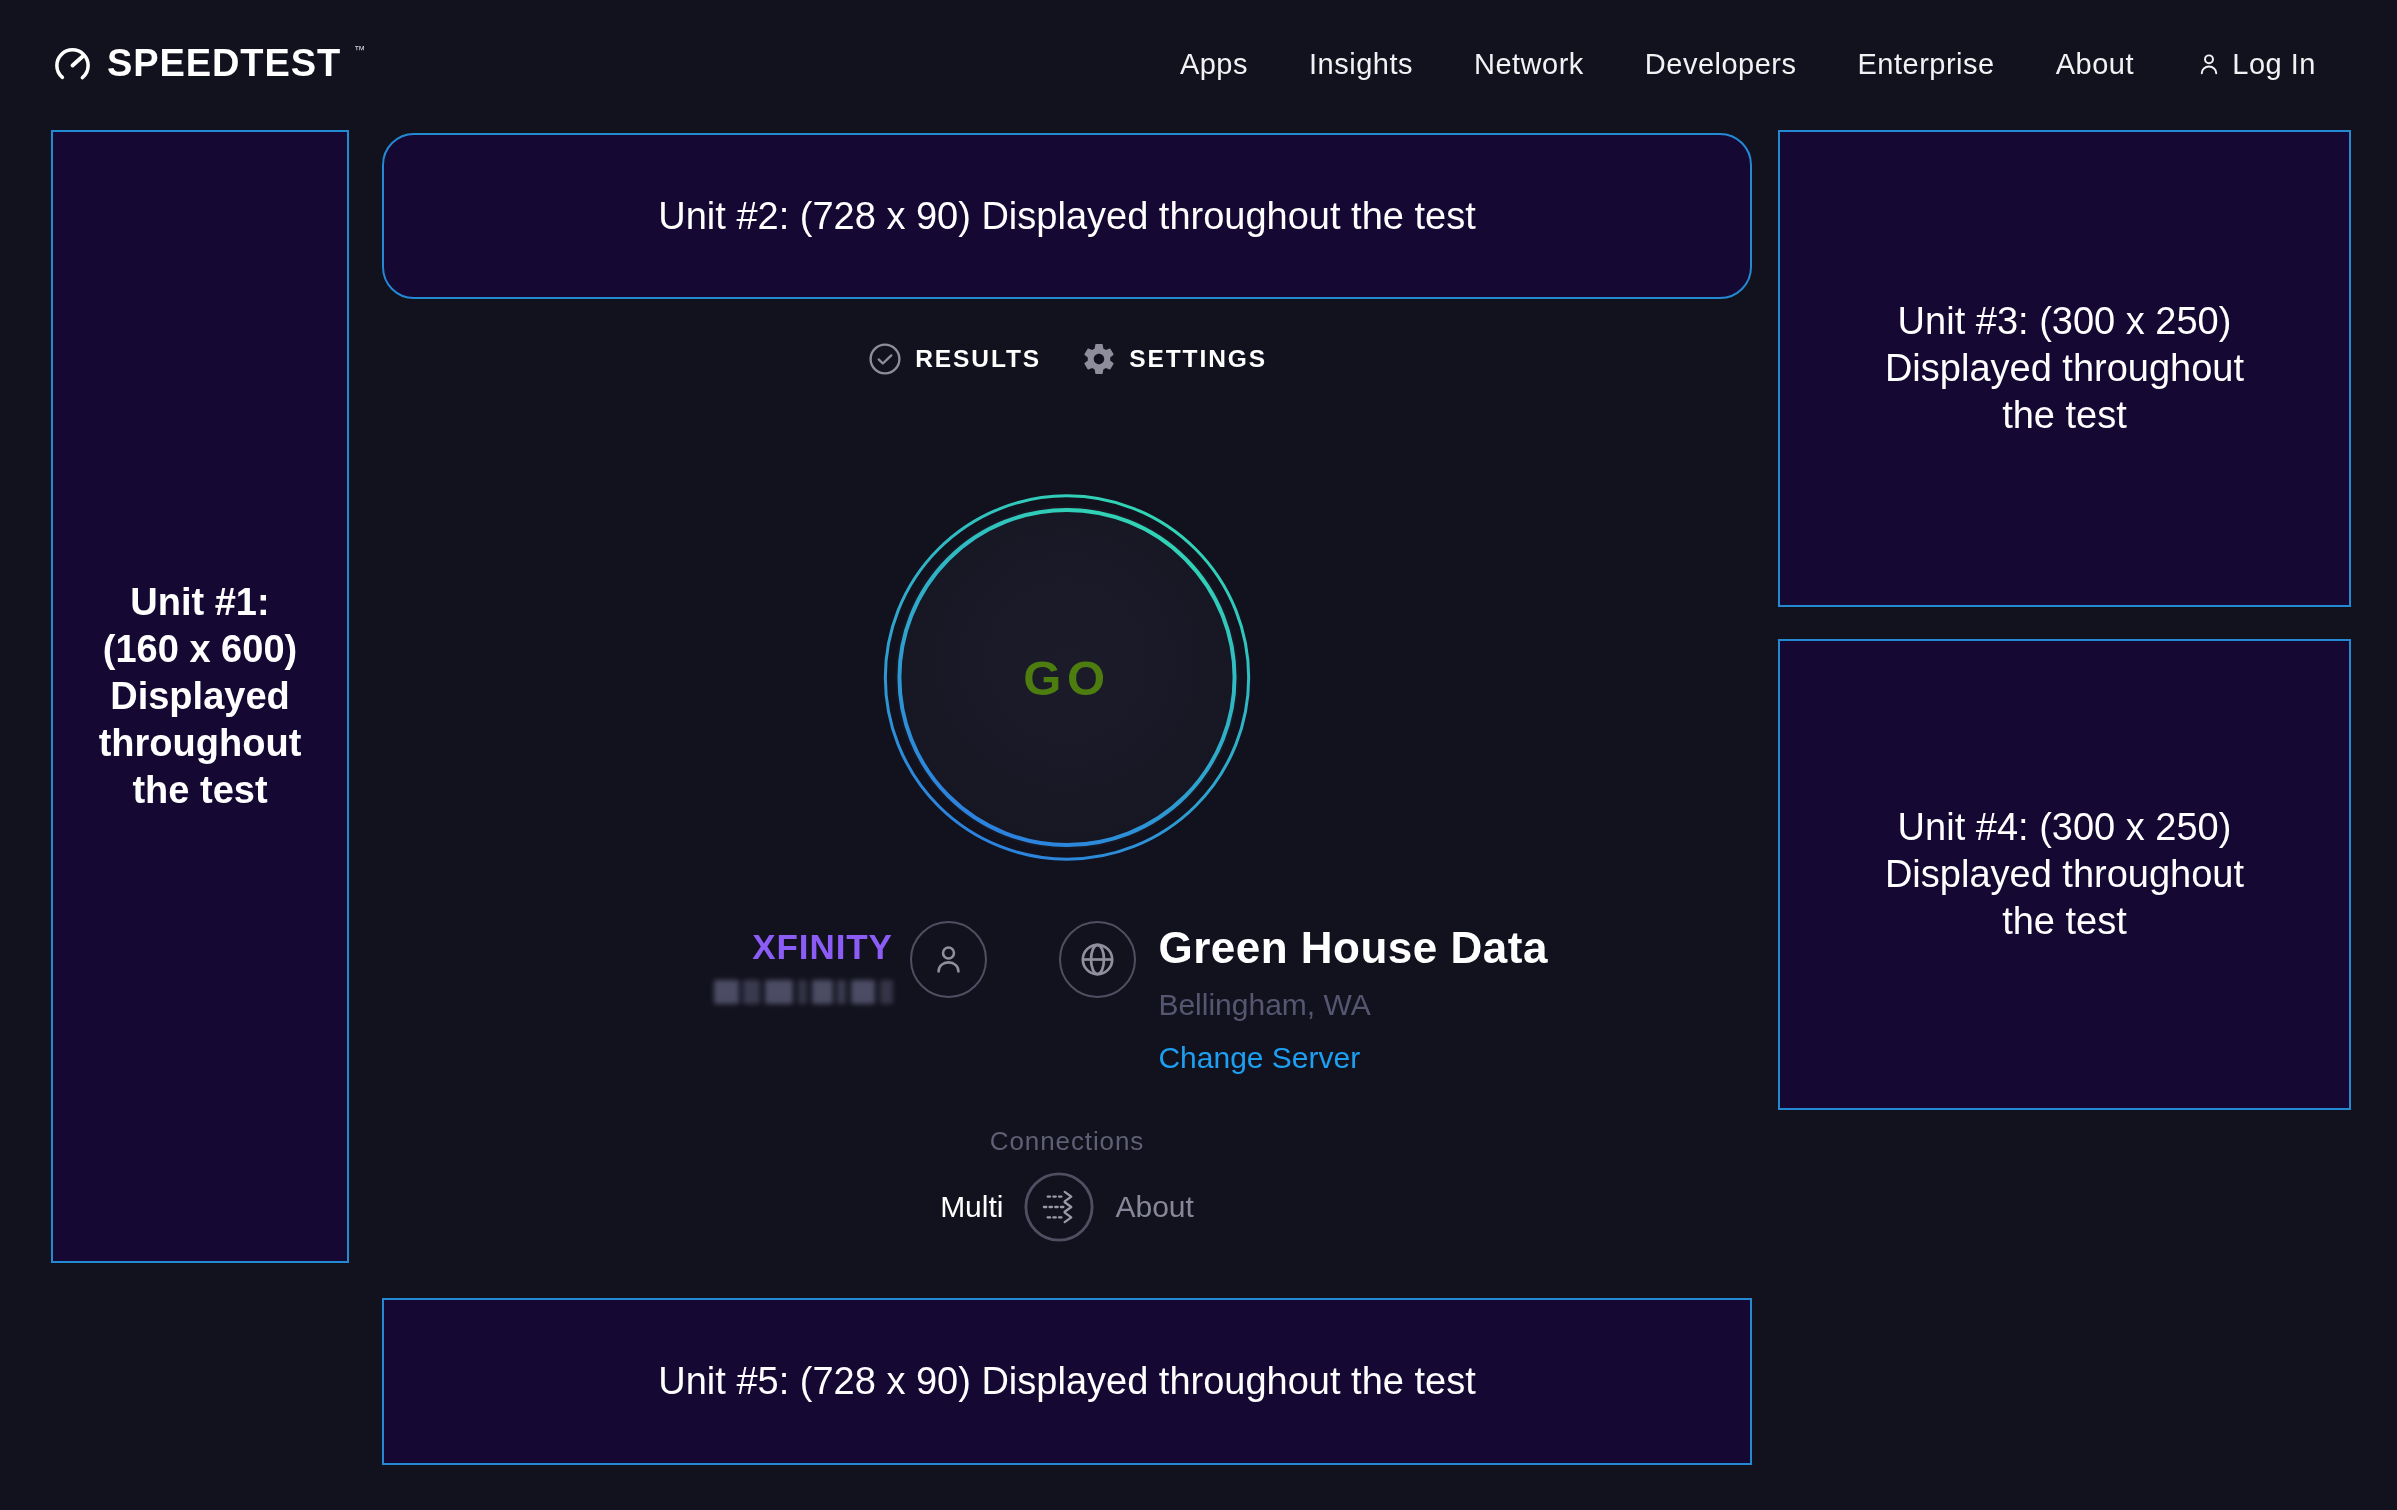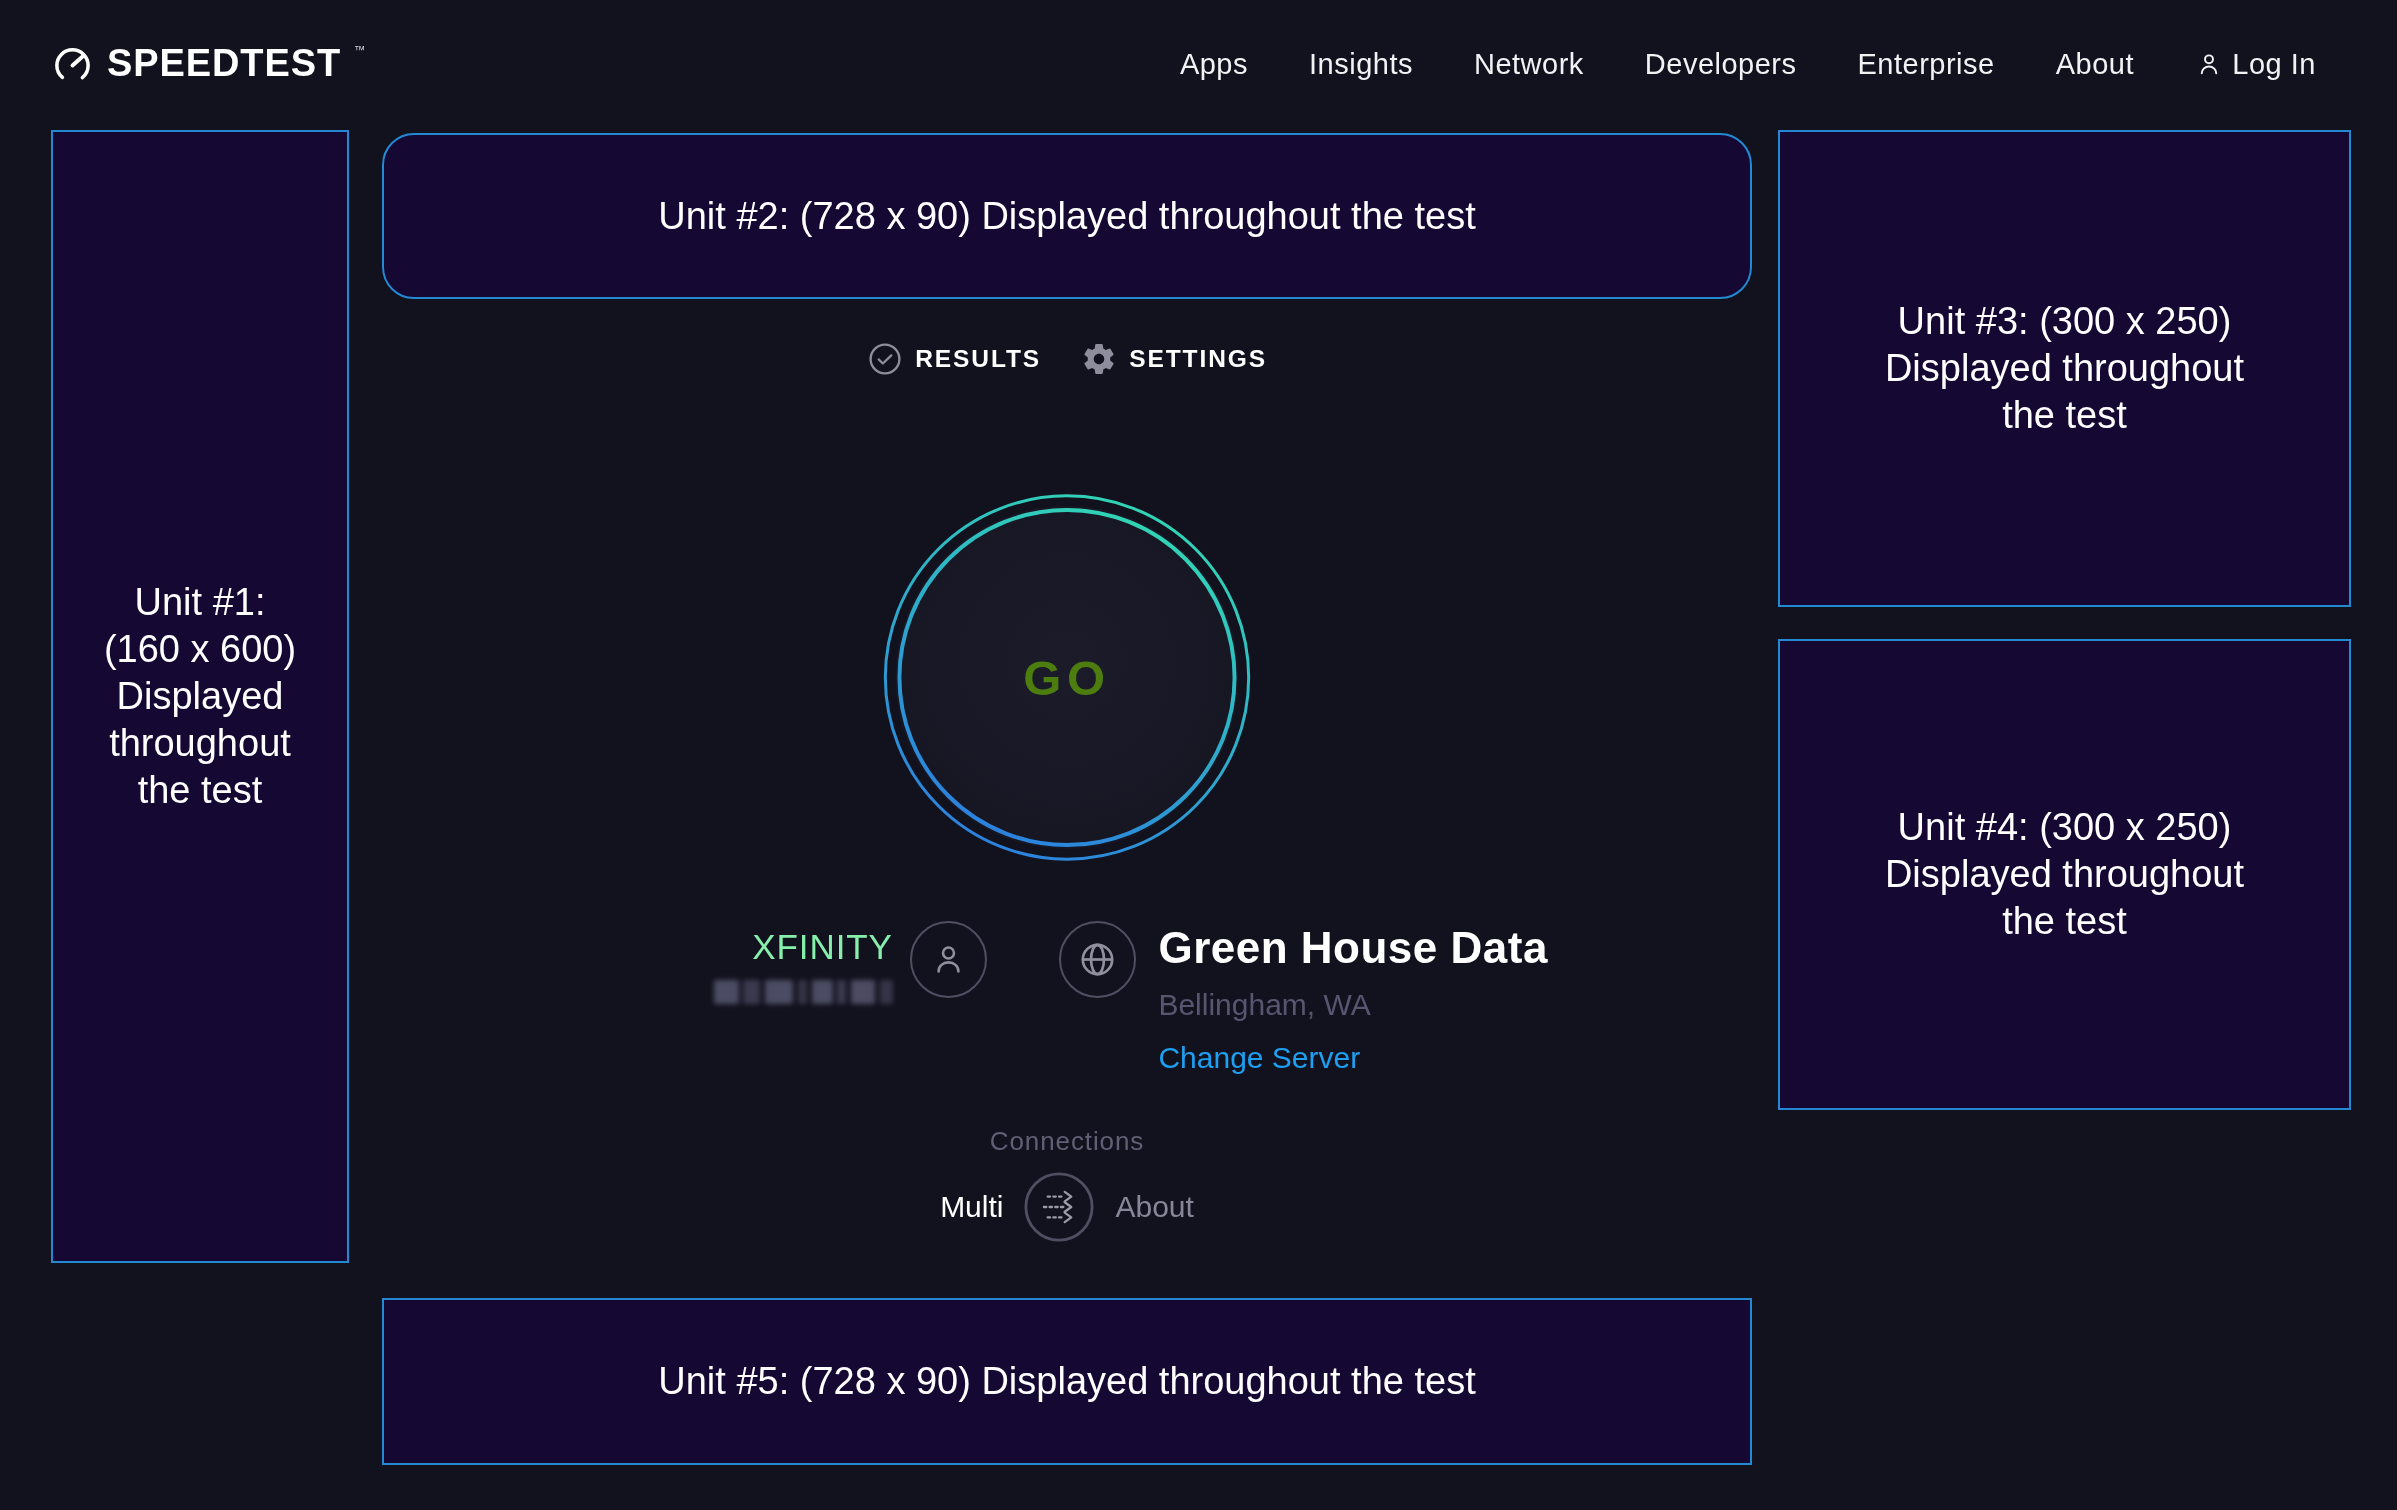--- a/index.html
+++ b/index.html
@@ -14,21 +14,21 @@
   .logo-tm{font-size:11.3px;line-height:11.3px;margin-top:3.8px;color:#cfcfd8;}
   .nav-links{margin-left:auto;display:flex;align-items:center;gap:61px;}
   .nav-links a{color:#f2f2f5;font-size:29px;letter-spacing:0.5px;text-decoration:none;cursor:pointer;}
   .login{display:flex;align-items:center;gap:9.4px;}
   .login svg{width:28px;height:28px;}
 
   
   .ad{position:absolute;box-sizing:border-box;background:#150833;border:2.8px solid #2389d3;
       display:flex;align-items:center;justify-content:center;text-align:center;cursor:pointer;}
   .ad .ad-text{font-family:"Liberation Sans",sans-serif;font-size:38px;line-height:47px;color:#fff;}
-  .ad-u1{left:51px;top:130px;width:298px;height:1133px;}
+  .ad-u1{left:51px;top:130px;width:298px;height:1133px;font-weight:bold;}
   .ad-u2{left:382px;top:133px;width:1370px;height:166px;border-radius:32px;}
   .ad-u3{left:1778px;top:130px;width:573px;height:477px;text-align:center;}
   .ad-u4{left:1778px;top:639px;width:573px;height:471px;}
   .ad-u5{left:382px;top:1298px;width:1370px;height:167px;}
 
   
   .center-col{position:absolute;left:382px;top:0;width:1370px;height:1510px;}
 
   .tabs{position:absolute;top:341px;left:0;width:100%;display:flex;justify-content:center;gap:40px;}
   .tab{display:flex;align-items:center;gap:12.2px;cursor:pointer;}
@@ -39,21 +39,21 @@
            width:369px;height:369px;cursor:pointer;}
   .go-wrap svg{position:absolute;left:0;top:0;}
   .go-inner{position:absolute;left:13px;top:13px;width:343px;height:343px;border-radius:50%;
             background:radial-gradient(circle at 50% 45%, #1b1b2a 0%, #171724 70%);}
   .go-label{position:absolute;left:0;top:0;width:100%;height:100%;display:flex;align-items:center;
             justify-content:center;font-size:49px;font-weight:700;letter-spacing:5.6px;color:#4d7c0f;}
 
   .host-row{position:absolute;top:921px;left:0;width:100%;display:flex;justify-content:center;}
   .host-inner{display:flex;align-items:flex-start;transform:translateX(64px);}
   .isp-block{display:flex;flex-direction:column;align-items:flex-end;margin-top:5.6px;}
-  .isp-name{font-size:35px;font-weight:400;letter-spacing:0.9px;color:#86efac;}
+  .isp-name{font-size:35px;font-weight:700;letter-spacing:0.9px;color:#8b5cf6;}
   .redacted{display:flex;gap:4.7px;margin-top:13px;height:24.5px;filter:blur(2.8px);opacity:.85;}
   .redacted span{display:block;height:24.5px;background:#565670;border-radius:1.9px;}
   .icon-circle{width:77px;height:77px;border:2.8px solid #4f4f62;border-radius:50%;box-sizing:border-box;
                display:flex;align-items:center;justify-content:center;flex:none;}
   .ic-person{margin-left:17px;}
   .ic-globe{margin-left:72px;}
   .server-block{margin-left:22.6px;margin-top:1.9px;display:flex;flex-direction:column;align-items:flex-start;}
   .server-name{font-size:44px;font-weight:700;letter-spacing:0.5px;color:#fff;}
   .server-loc{font-size:30px;color:#565670;margin-top:15px;}
   .change-server{font-size:30px;color:#1da0f2;margin-top:19px;text-decoration:none;cursor:pointer;}

